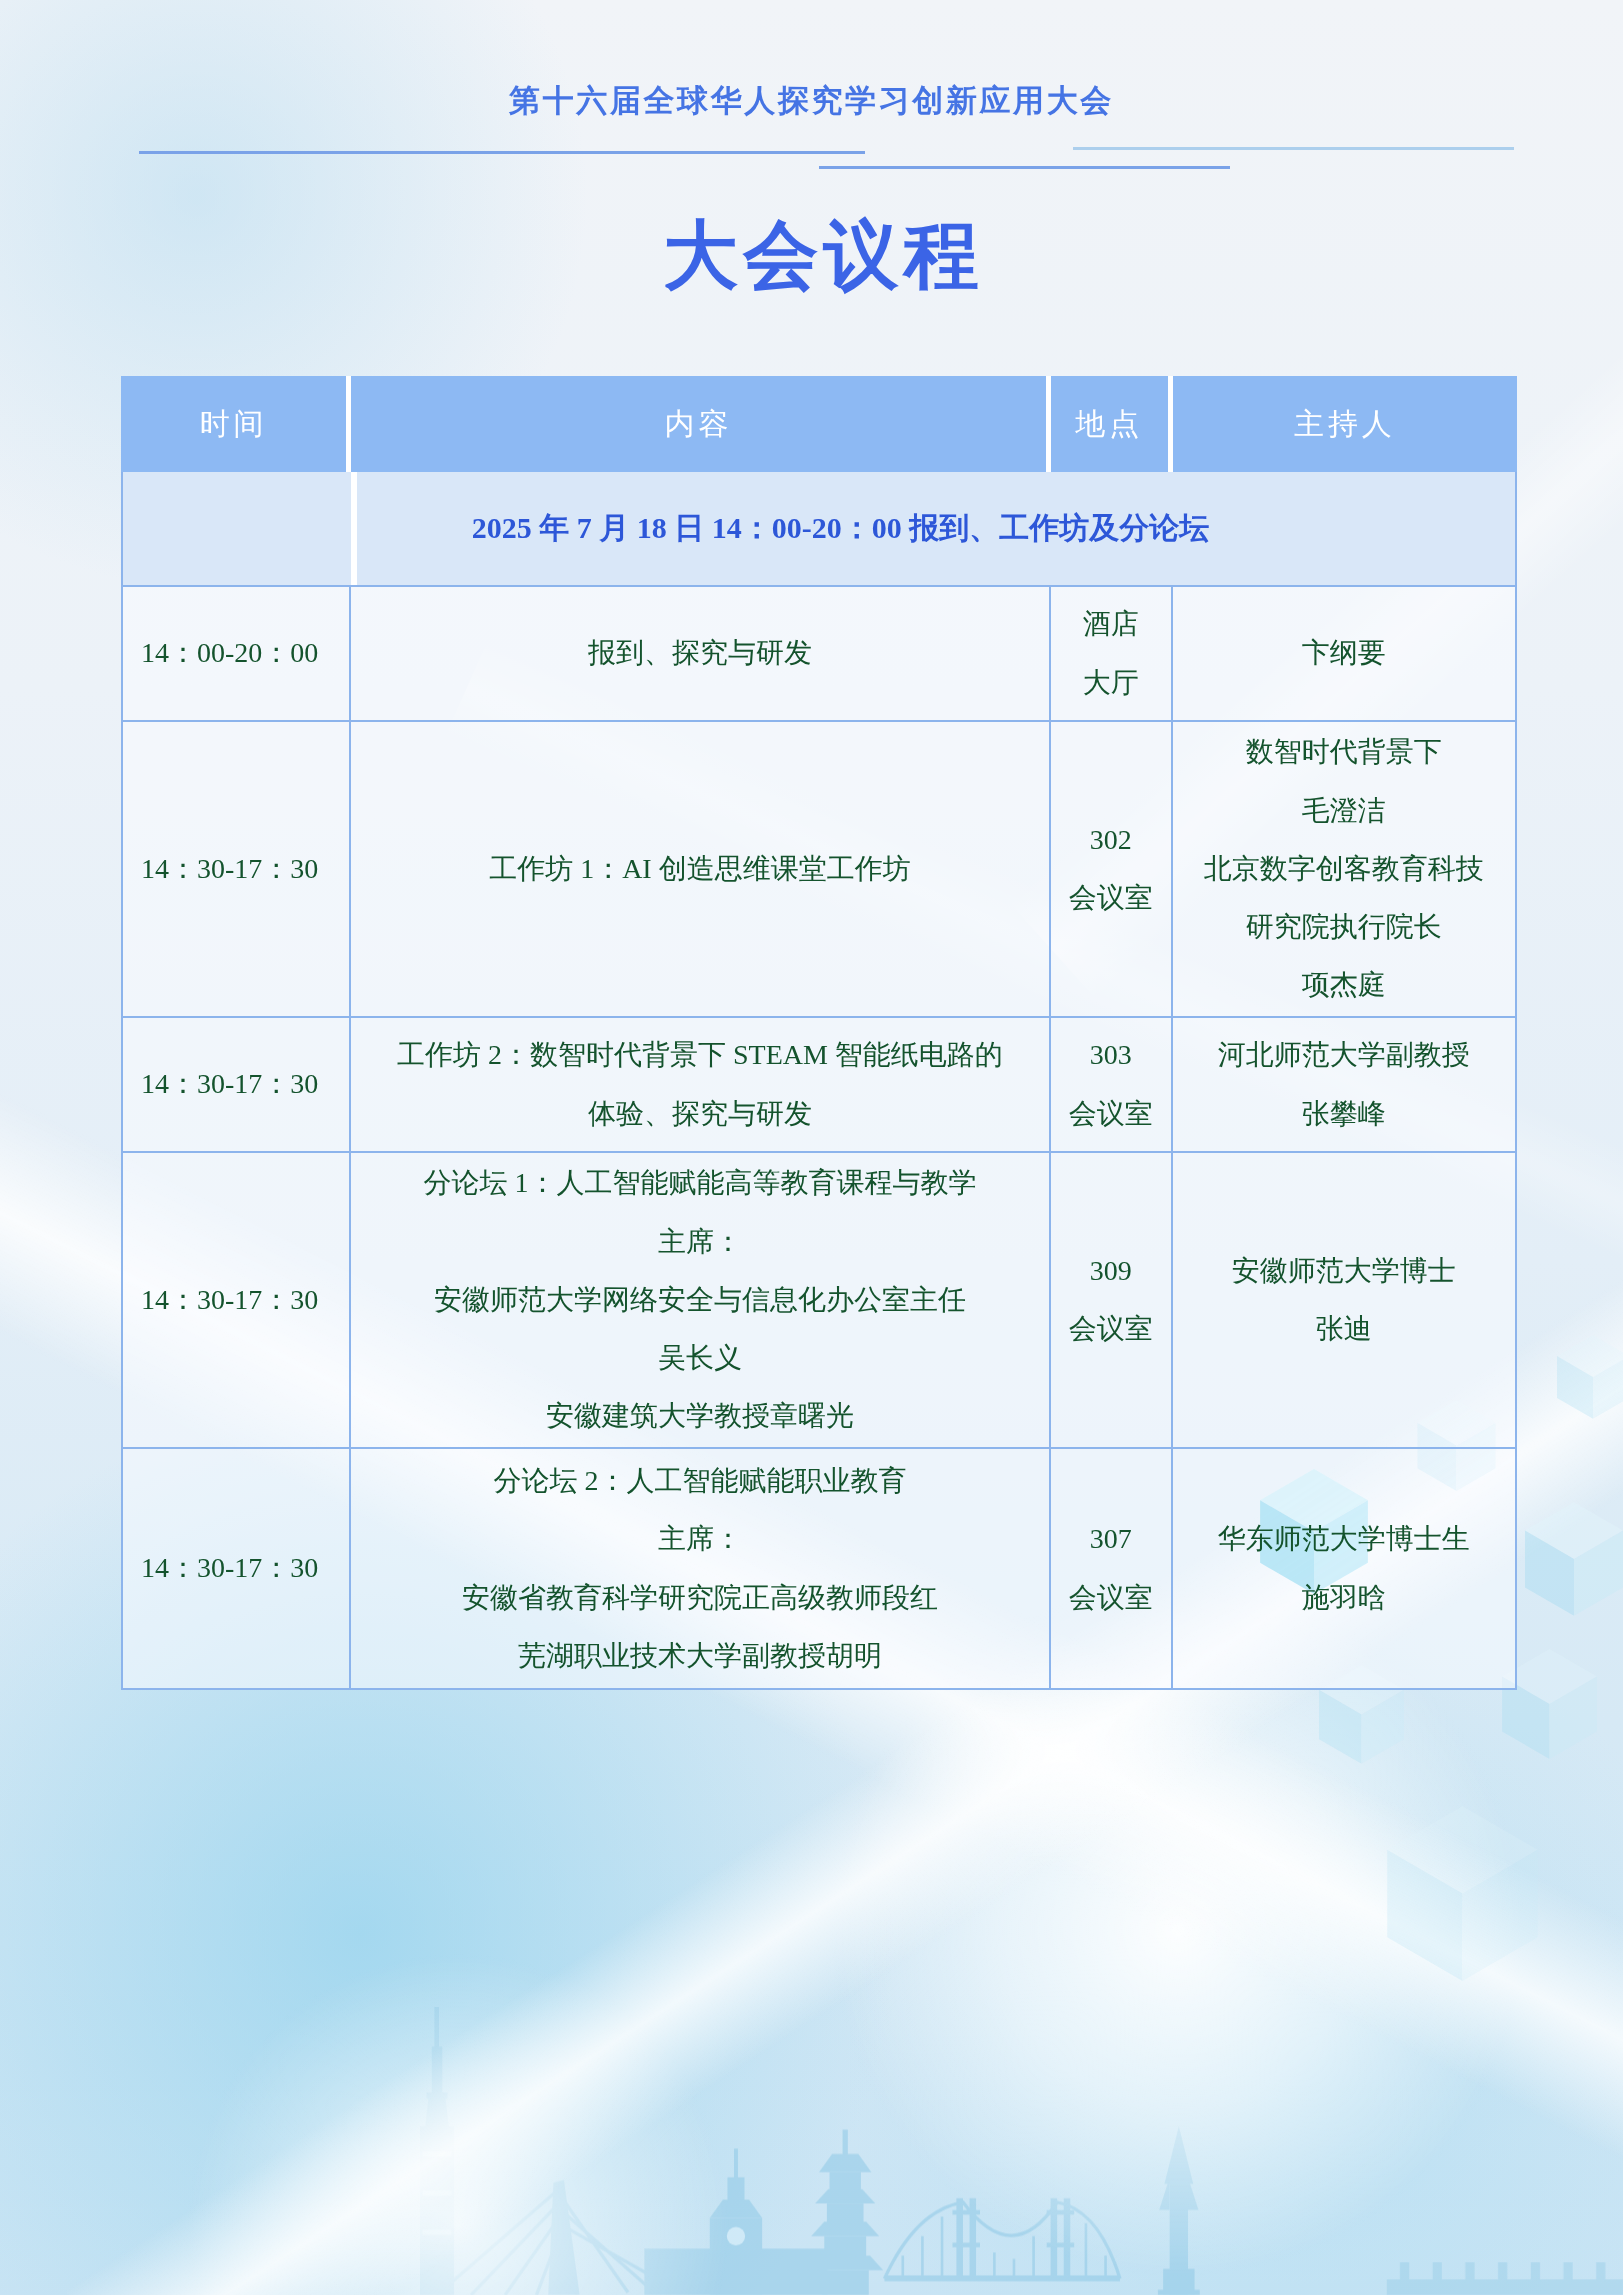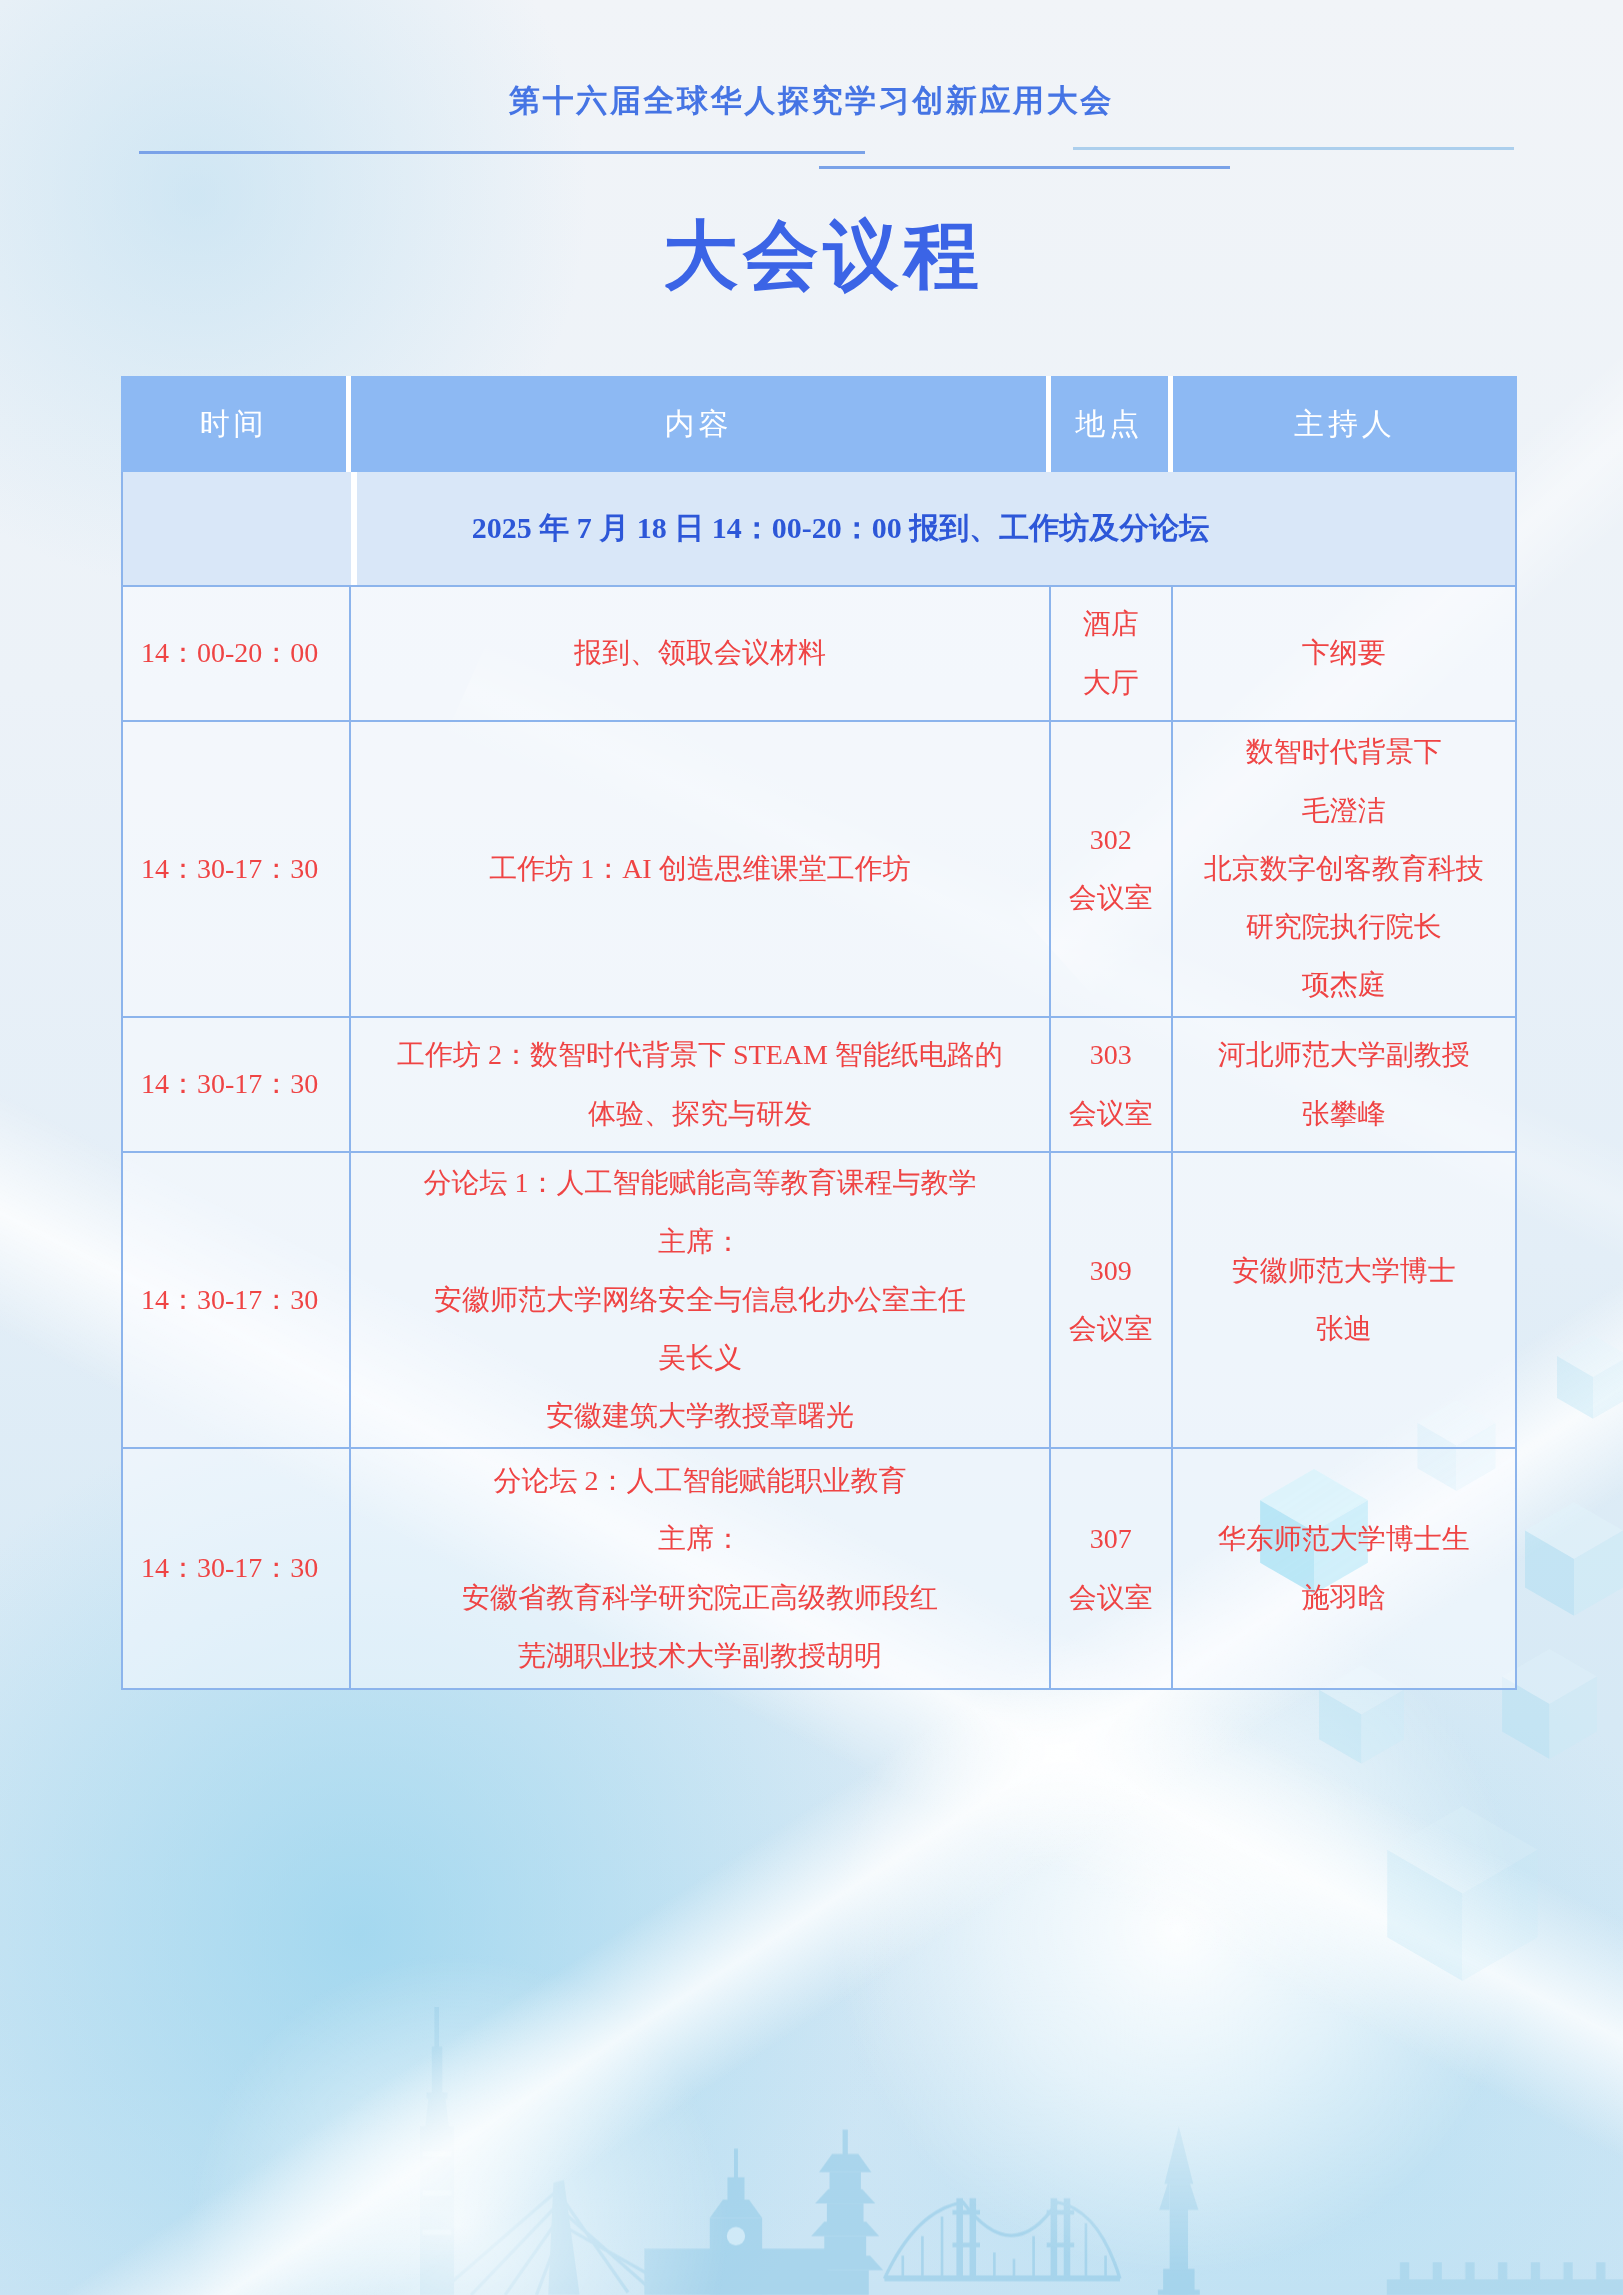--- a/index.html
+++ b/index.html
@@ -42,21 +42,21 @@
   table.agenda{position:absolute;left:121px;top:376px;width:1396px;z-index:2;
     border-collapse:separate;border-spacing:0;table-layout:fixed;}
   col.c1{width:230px;} col.c2{width:699px;} col.c3{width:122px;} col.c4{width:344px;}
   .agenda th{background:#8db9f3;color:#ffffff;font-weight:normal;font-size:30px;
     height:94px;vertical-align:middle;text-align:center;letter-spacing:3.9px;margin-top:13px;}
   .agenda th.sep{border-right:5.9px solid #ffffff;}
   tr.section td{background:#d9e7f8;color:#2d57d8;font-weight:bold;font-size:30px;
     height:111px;vertical-align:middle;text-align:center;position:relative;
     border-left:2.6px solid #8cb4ec;border-right:2.6px solid #8cb4ec;border-bottom:2.6px solid #8cb4ec;padding-left:44px;}
   tr.section td::before{content:"";position:absolute;left:228px;top:0;bottom:0;width:5.9px;background:#ffffff;}
-  tbody.rows td{background:rgba(250,252,255,.55);color:#ef4444;font-size:28px;
+  tbody.rows td{background:rgba(250,252,255,.55);color:#14532d;font-size:28px;
     vertical-align:middle;text-align:center;line-height:2.08;
     border-right:2.6px solid #8cb4ec;border-bottom:2.6px solid #8cb4ec;margin-top:44px;}
   tbody.rows td:first-child{border-left:2.6px solid #8cb4ec;text-align:left;padding-left:18px;}
   tr.h1{height:135px;} tr.h2{height:296px;} tr.h3{height:135px;} tr.h4{height:296px;} tr.h5{height:241px;}
 
   
   .cube{position:absolute;z-index:1;--ct:#e2f4fb;--cl:#a6dcf1;--cr:#c8eaf7;}
   .cube svg{width:100%;height:100%;display:block;}
   .cube.bright{--ct:#b5e9f6;--cl:#57c6e8;--cr:#8fdcf3;}
 
@@ -211,21 +211,21 @@
     </thead>
     <tbody>
       <tr class="section">
         <td colspan="4">2025 年 7 月 18 日 14：00-20：00 报到、工作坊及分论坛</td>
       </tr>
     </tbody>
     <tbody class="rows">
       <tr class="h1">
         <td>14：00-20：00</td>
         <td>
-            <div>报到、领取会议材料</div>
+            <div>报到、探究与研发</div>
           </td>
         <td>
           <div>酒店</div>
           <div>大厅</div>
         </td>
         <td>
             <div>卞纲要</div>
           </td>
       </tr>
       <tr class="h2">

